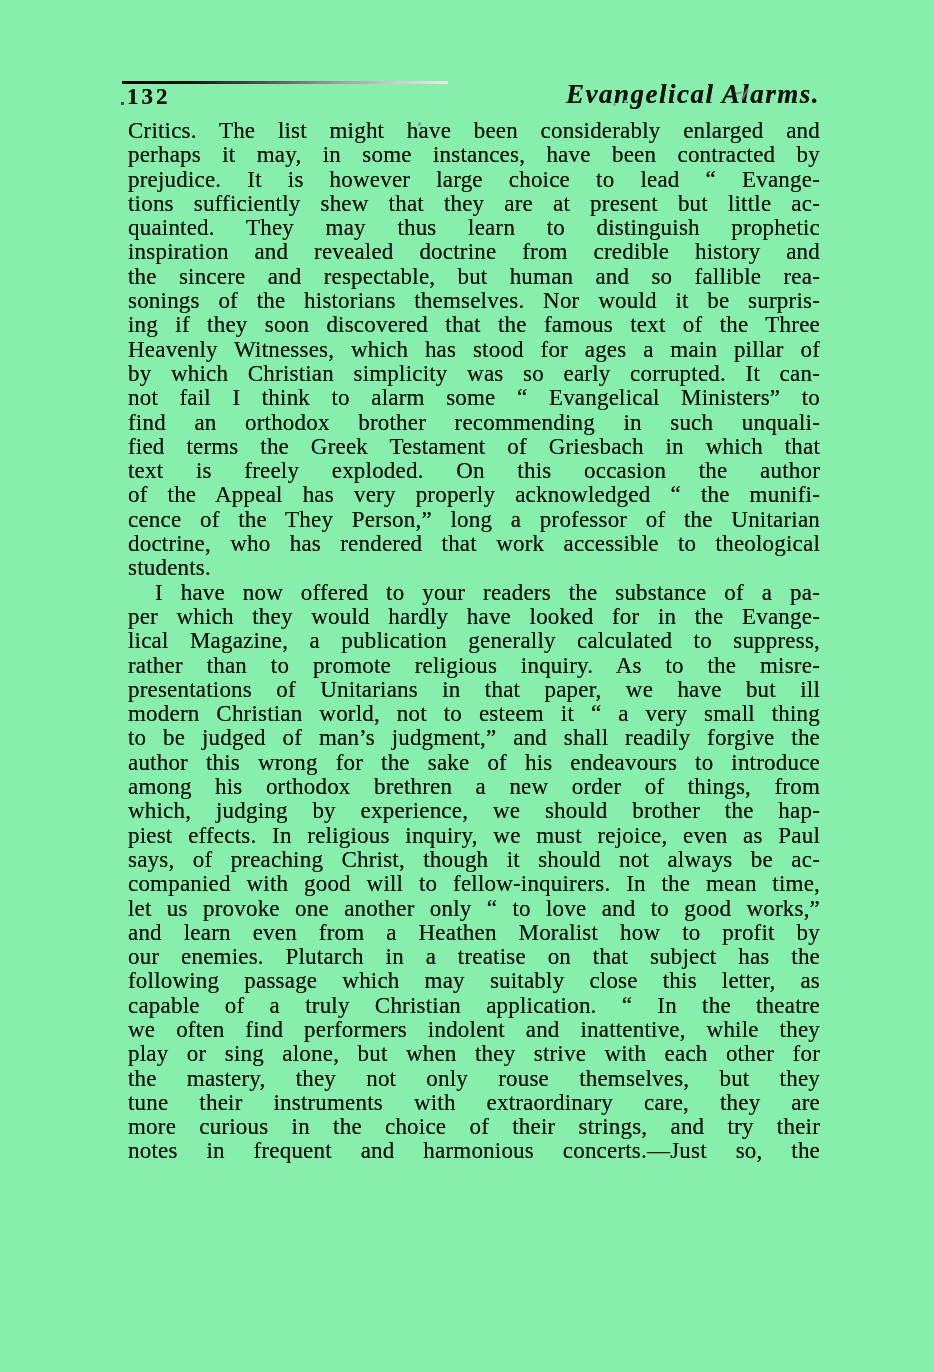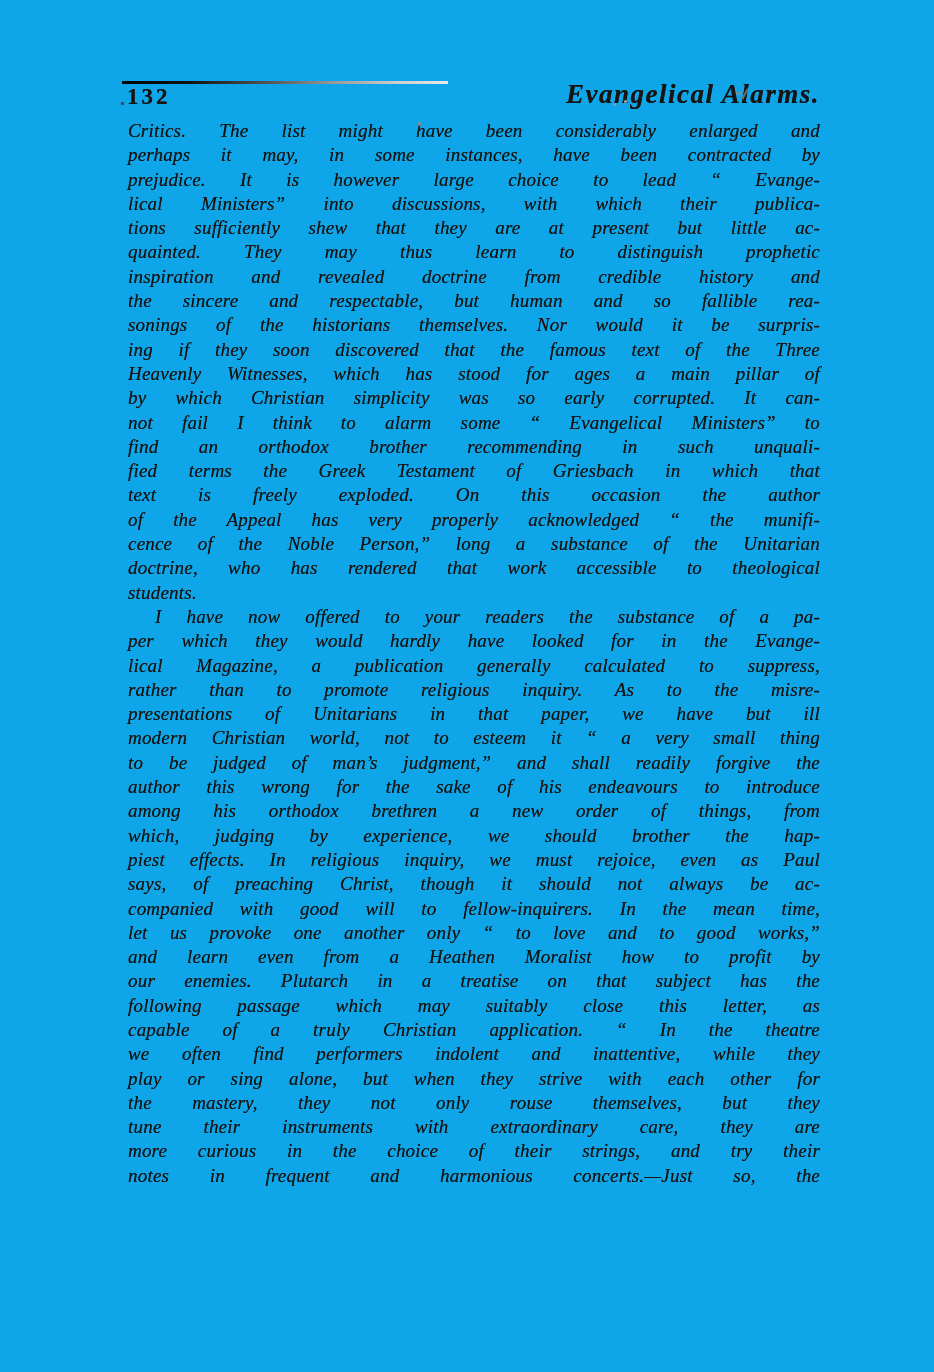--- a/index.html
+++ b/index.html
@@ -4,21 +4,21 @@
 <style>
   html, body {
     margin: 0;
     padding: 0;
     background: #ffffff;
   }
   .page {
     position: relative;
     width: 934px;
     height: 1372px;
-    background: #0ea5e9;
+    background: #86efac;
     overflow: hidden;
     font-family: "Liberation Serif", "DejaVu Serif", serif;
     color: #171411;
   }
   
   .header-rule {
     position: absolute;
     top: 81px;
     left: 122px;
     width: 326px;
@@ -47,29 +47,28 @@
     letter-spacing: 1.5px;
     text-shadow: 0 0 0.6px rgba(20,18,16,0.8);
   }
   .page-body {
     position: absolute;
     top: 119px;
     left: 128px;
     width: 692px;
   }
   .text-line {
-    font-size: 19px;
+    font-size: 23px;
     line-height: 24.3px;
     letter-spacing: 0.2px;
     word-spacing: 1.5px;
     text-align: justify;
     text-align-last: justify;
     white-space: normal;
     text-shadow: 0 0 0.55px rgba(22,19,15,0.75);
-    font-style: italic;
   }
   .text-line.para-end {
     text-align-last: left;
   }
   .text-line.indent {
     text-indent: 27px;
   }
   
   .artifact {
     position: absolute;
@@ -108,35 +107,34 @@
 
   <div class="page-number">132</div>
 
   <div class="running-title">Evangelical Alarms.</div>
 
   <div class="page-body">
       <div>
         <div class="text-line">Critics. The list might have been considerably enlarged and</div>
         <div class="text-line">perhaps it may, in some instances, have been contracted by</div>
         <div class="text-line">prejudice. It is however large choice to lead “ Evange-</div>
-        <div class="text-line">lical Ministers” into discussions, with which their publica-</div>
         <div class="text-line">tions sufficiently shew that they are at present but little ac-</div>
         <div class="text-line">quainted. They may thus learn to distinguish prophetic</div>
         <div class="text-line">inspiration and revealed doctrine from credible history and</div>
         <div class="text-line">the sincere and respectable, but human and so fallible rea-</div>
         <div class="text-line">sonings of the historians themselves. Nor would it be surpris-</div>
         <div class="text-line">ing if they soon discovered that the famous text of the Three</div>
         <div class="text-line">Heavenly Witnesses, which has stood for ages a main pillar of</div>
         <div class="text-line">by which Christian simplicity was so early corrupted. It can-</div>
         <div class="text-line">not fail I think to alarm some “ Evangelical Ministers” to</div>
         <div class="text-line">find an orthodox brother recommending in such unquali-</div>
         <div class="text-line">fied terms the Greek Testament of Griesbach in which that</div>
         <div class="text-line">text is freely exploded. On this occasion the author</div>
         <div class="text-line">of the Appeal has very properly acknowledged “ the munifi-</div>
-        <div class="text-line">cence of the Noble Person,” long a substance of the Unitarian</div>
+        <div class="text-line">cence of the They Person,” long a professor of the Unitarian</div>
         <div class="text-line">doctrine, who has rendered that work accessible to theological</div>
         <div class="text-line para-end">students.</div>
       </div>
       <div>
         <div class="text-line indent">I have now offered to your readers the substance of a pa-</div>
         <div class="text-line">per which they would hardly have looked for in the Evange-</div>
         <div class="text-line">lical Magazine, a publication generally calculated to suppress,</div>
         <div class="text-line">rather than to promote religious inquiry. As to the misre-</div>
         <div class="text-line">presentations of Unitarians in that paper, we have but ill</div>
         <div class="text-line">modern Christian world, not to esteem it “ a very small thing</div>

